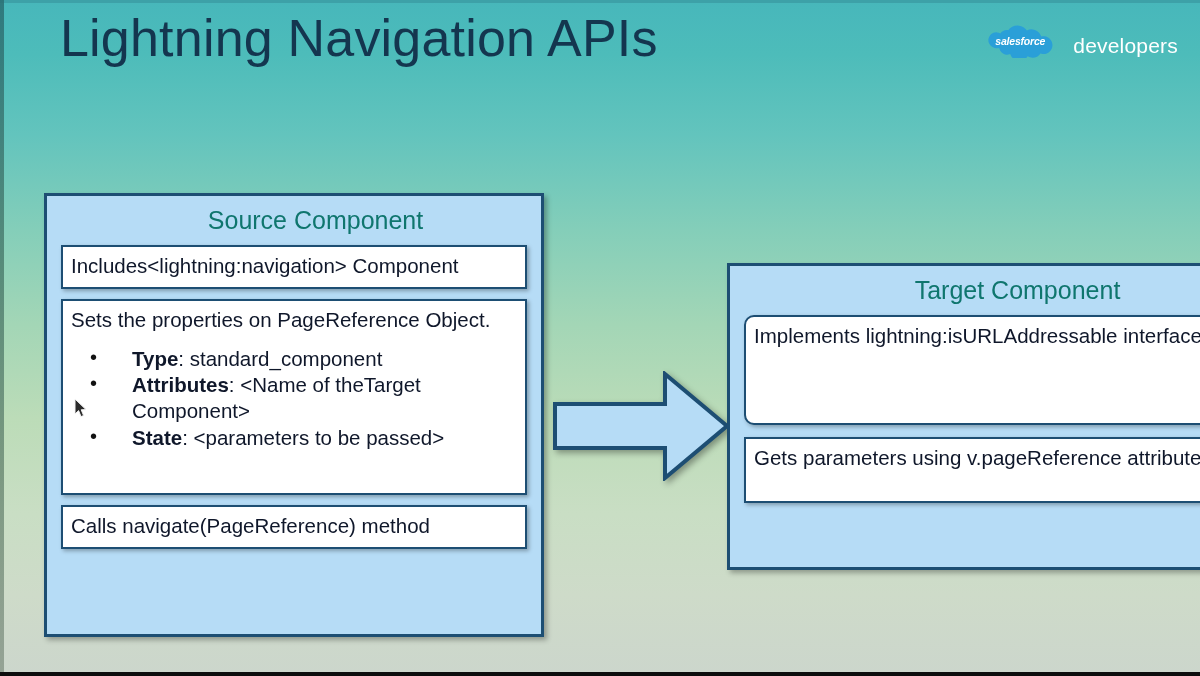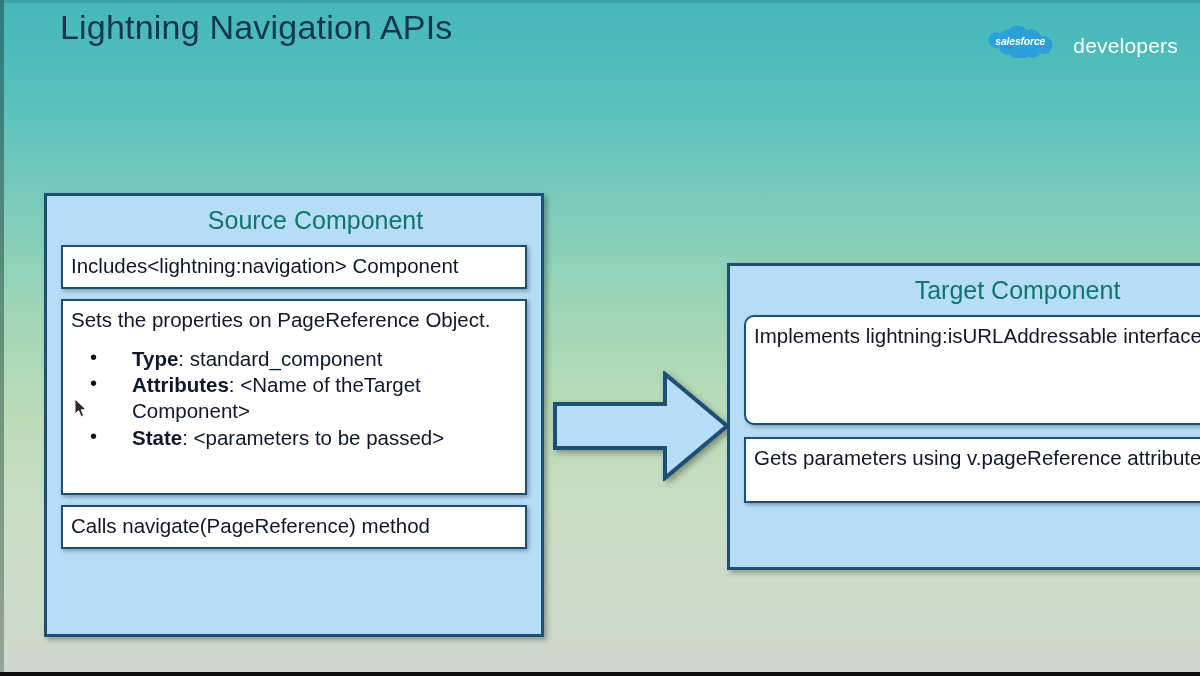--- a/index.html
+++ b/index.html
@@ -36,21 +36,21 @@
   }
   .edge-bottom {
     position: absolute; left: 0; bottom: 0; width: 1200px; height: 4px;
     background: #0d0d0d;
   }
 
   
   .title {
     position: absolute;
     left: 60px; top: 8px;
-    font-size: 34px;
+    font-size: 52px;
     color: #14364f;
     letter-spacing: .2px;
     white-space: nowrap;
   }
   .subtitle {
     position: absolute;
     left: 62px; top: 64px;
     font-size: 24px;
     color: #2f7a30;
     white-space: nowrap;

